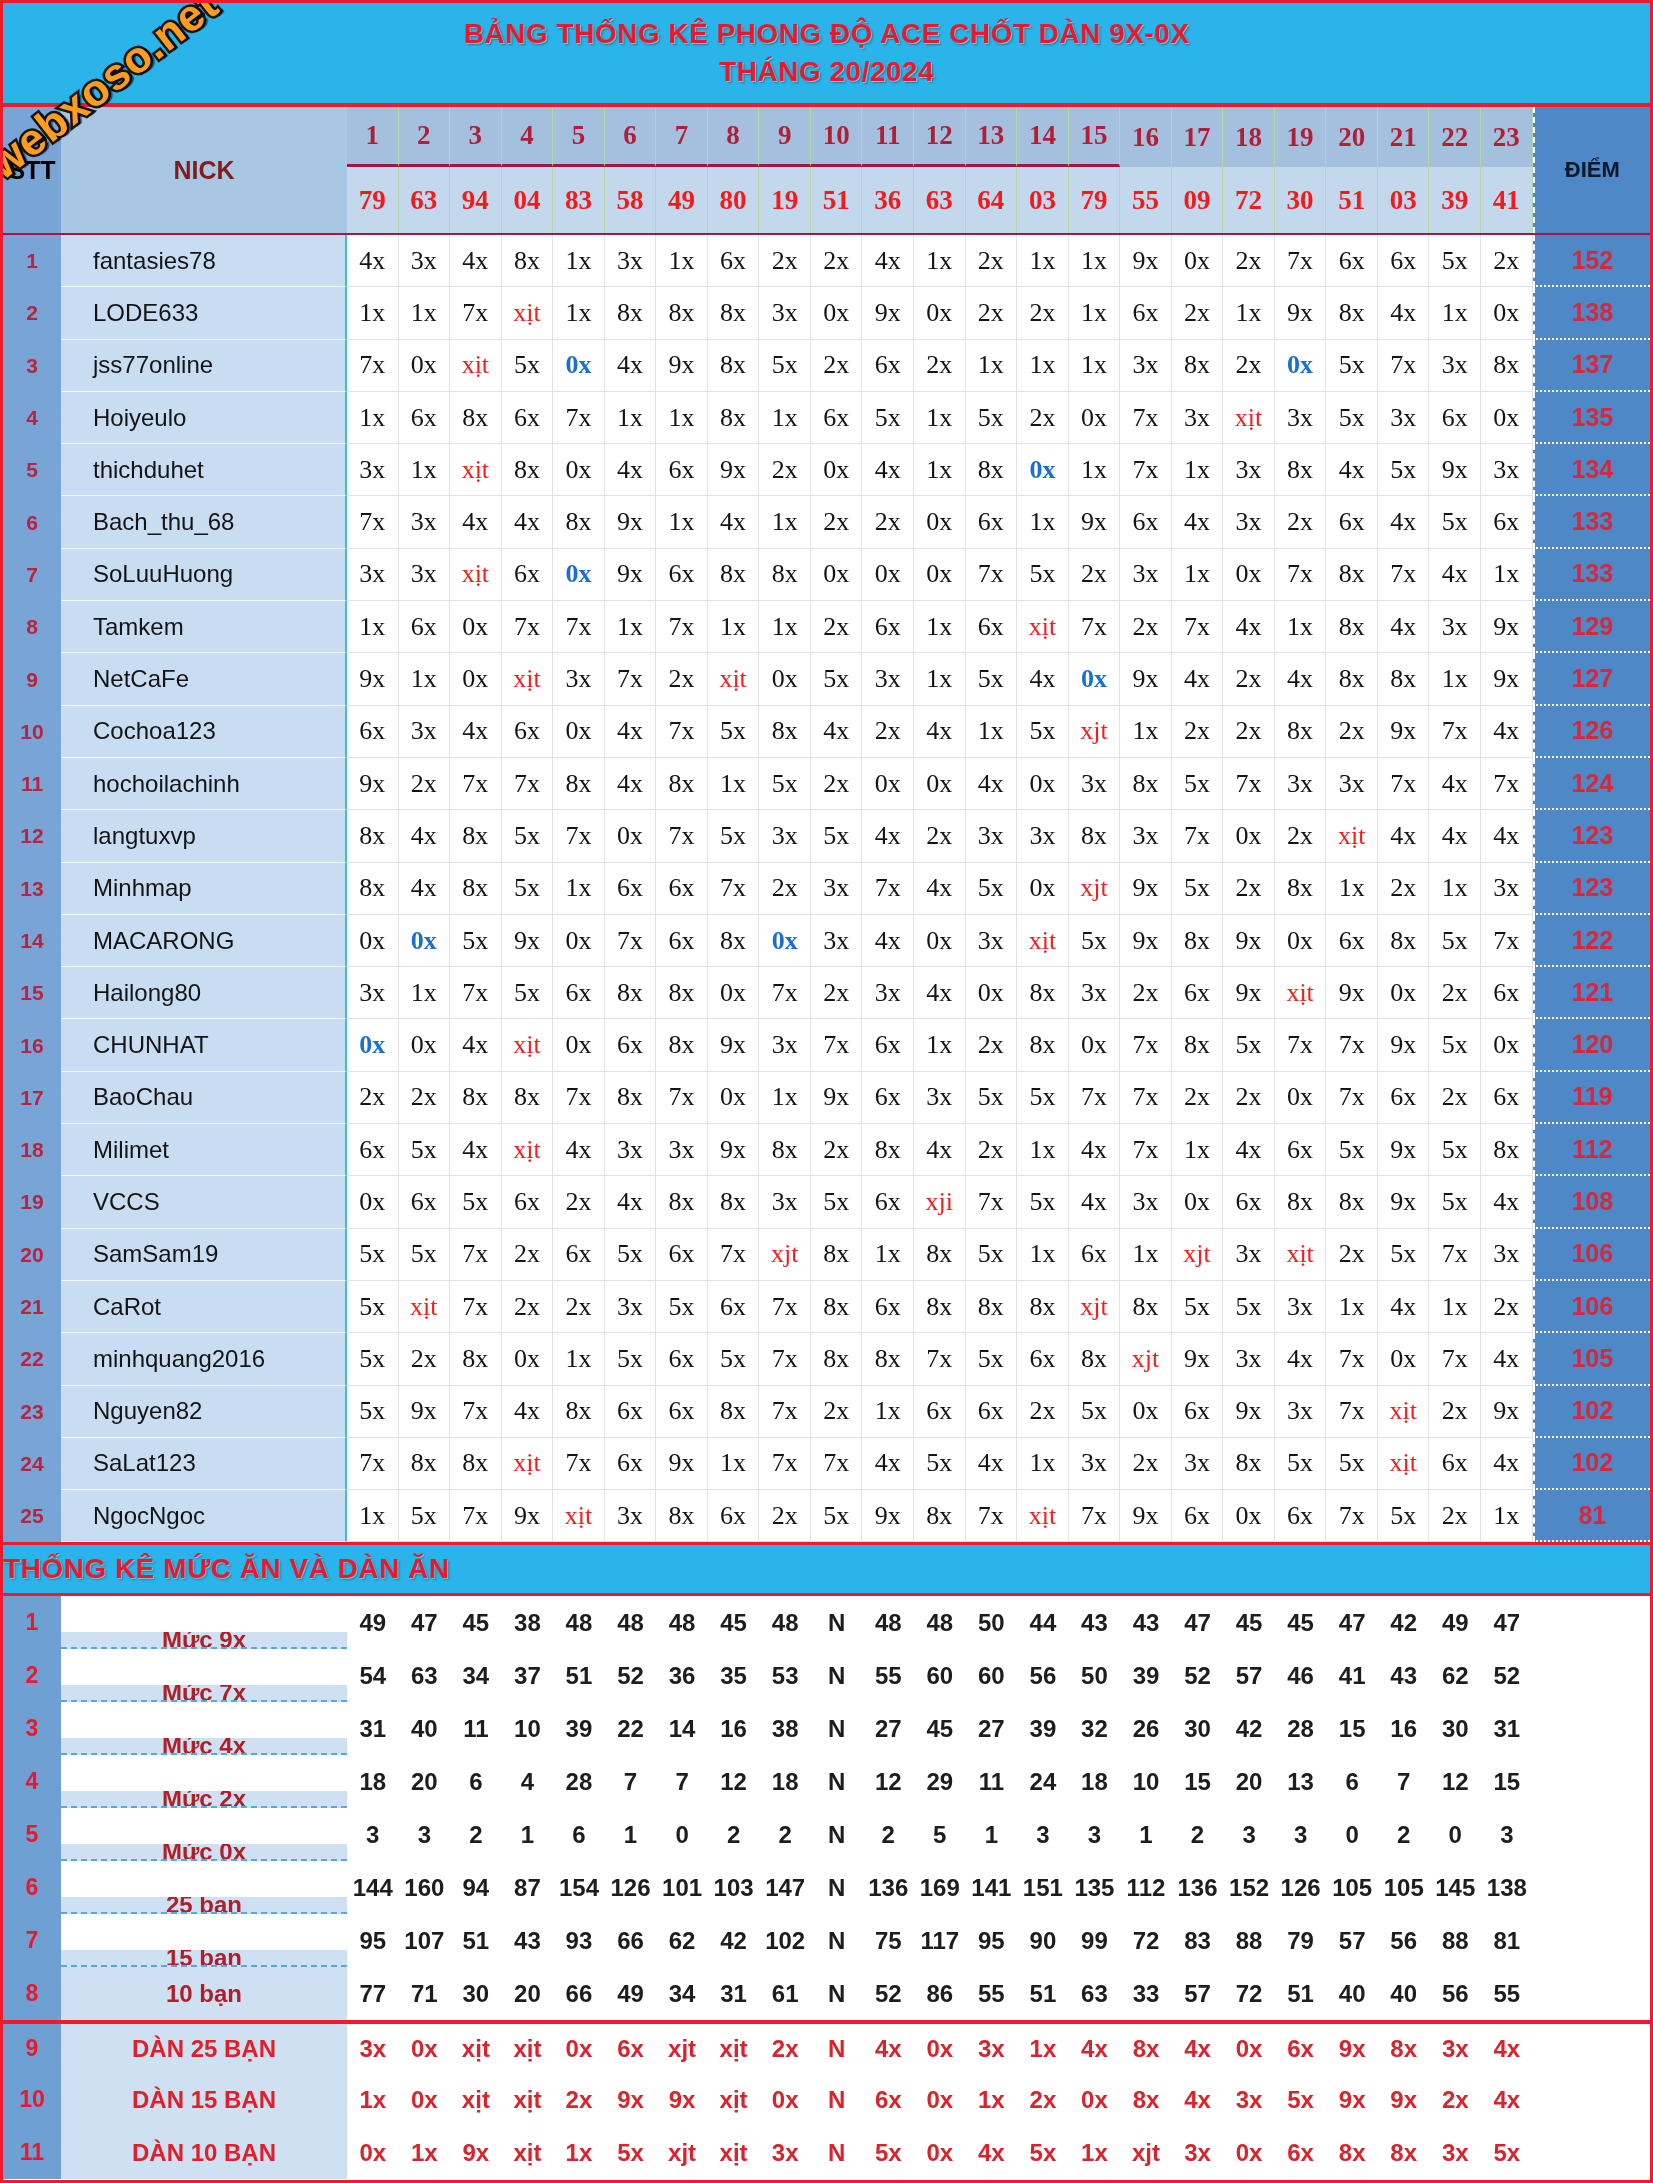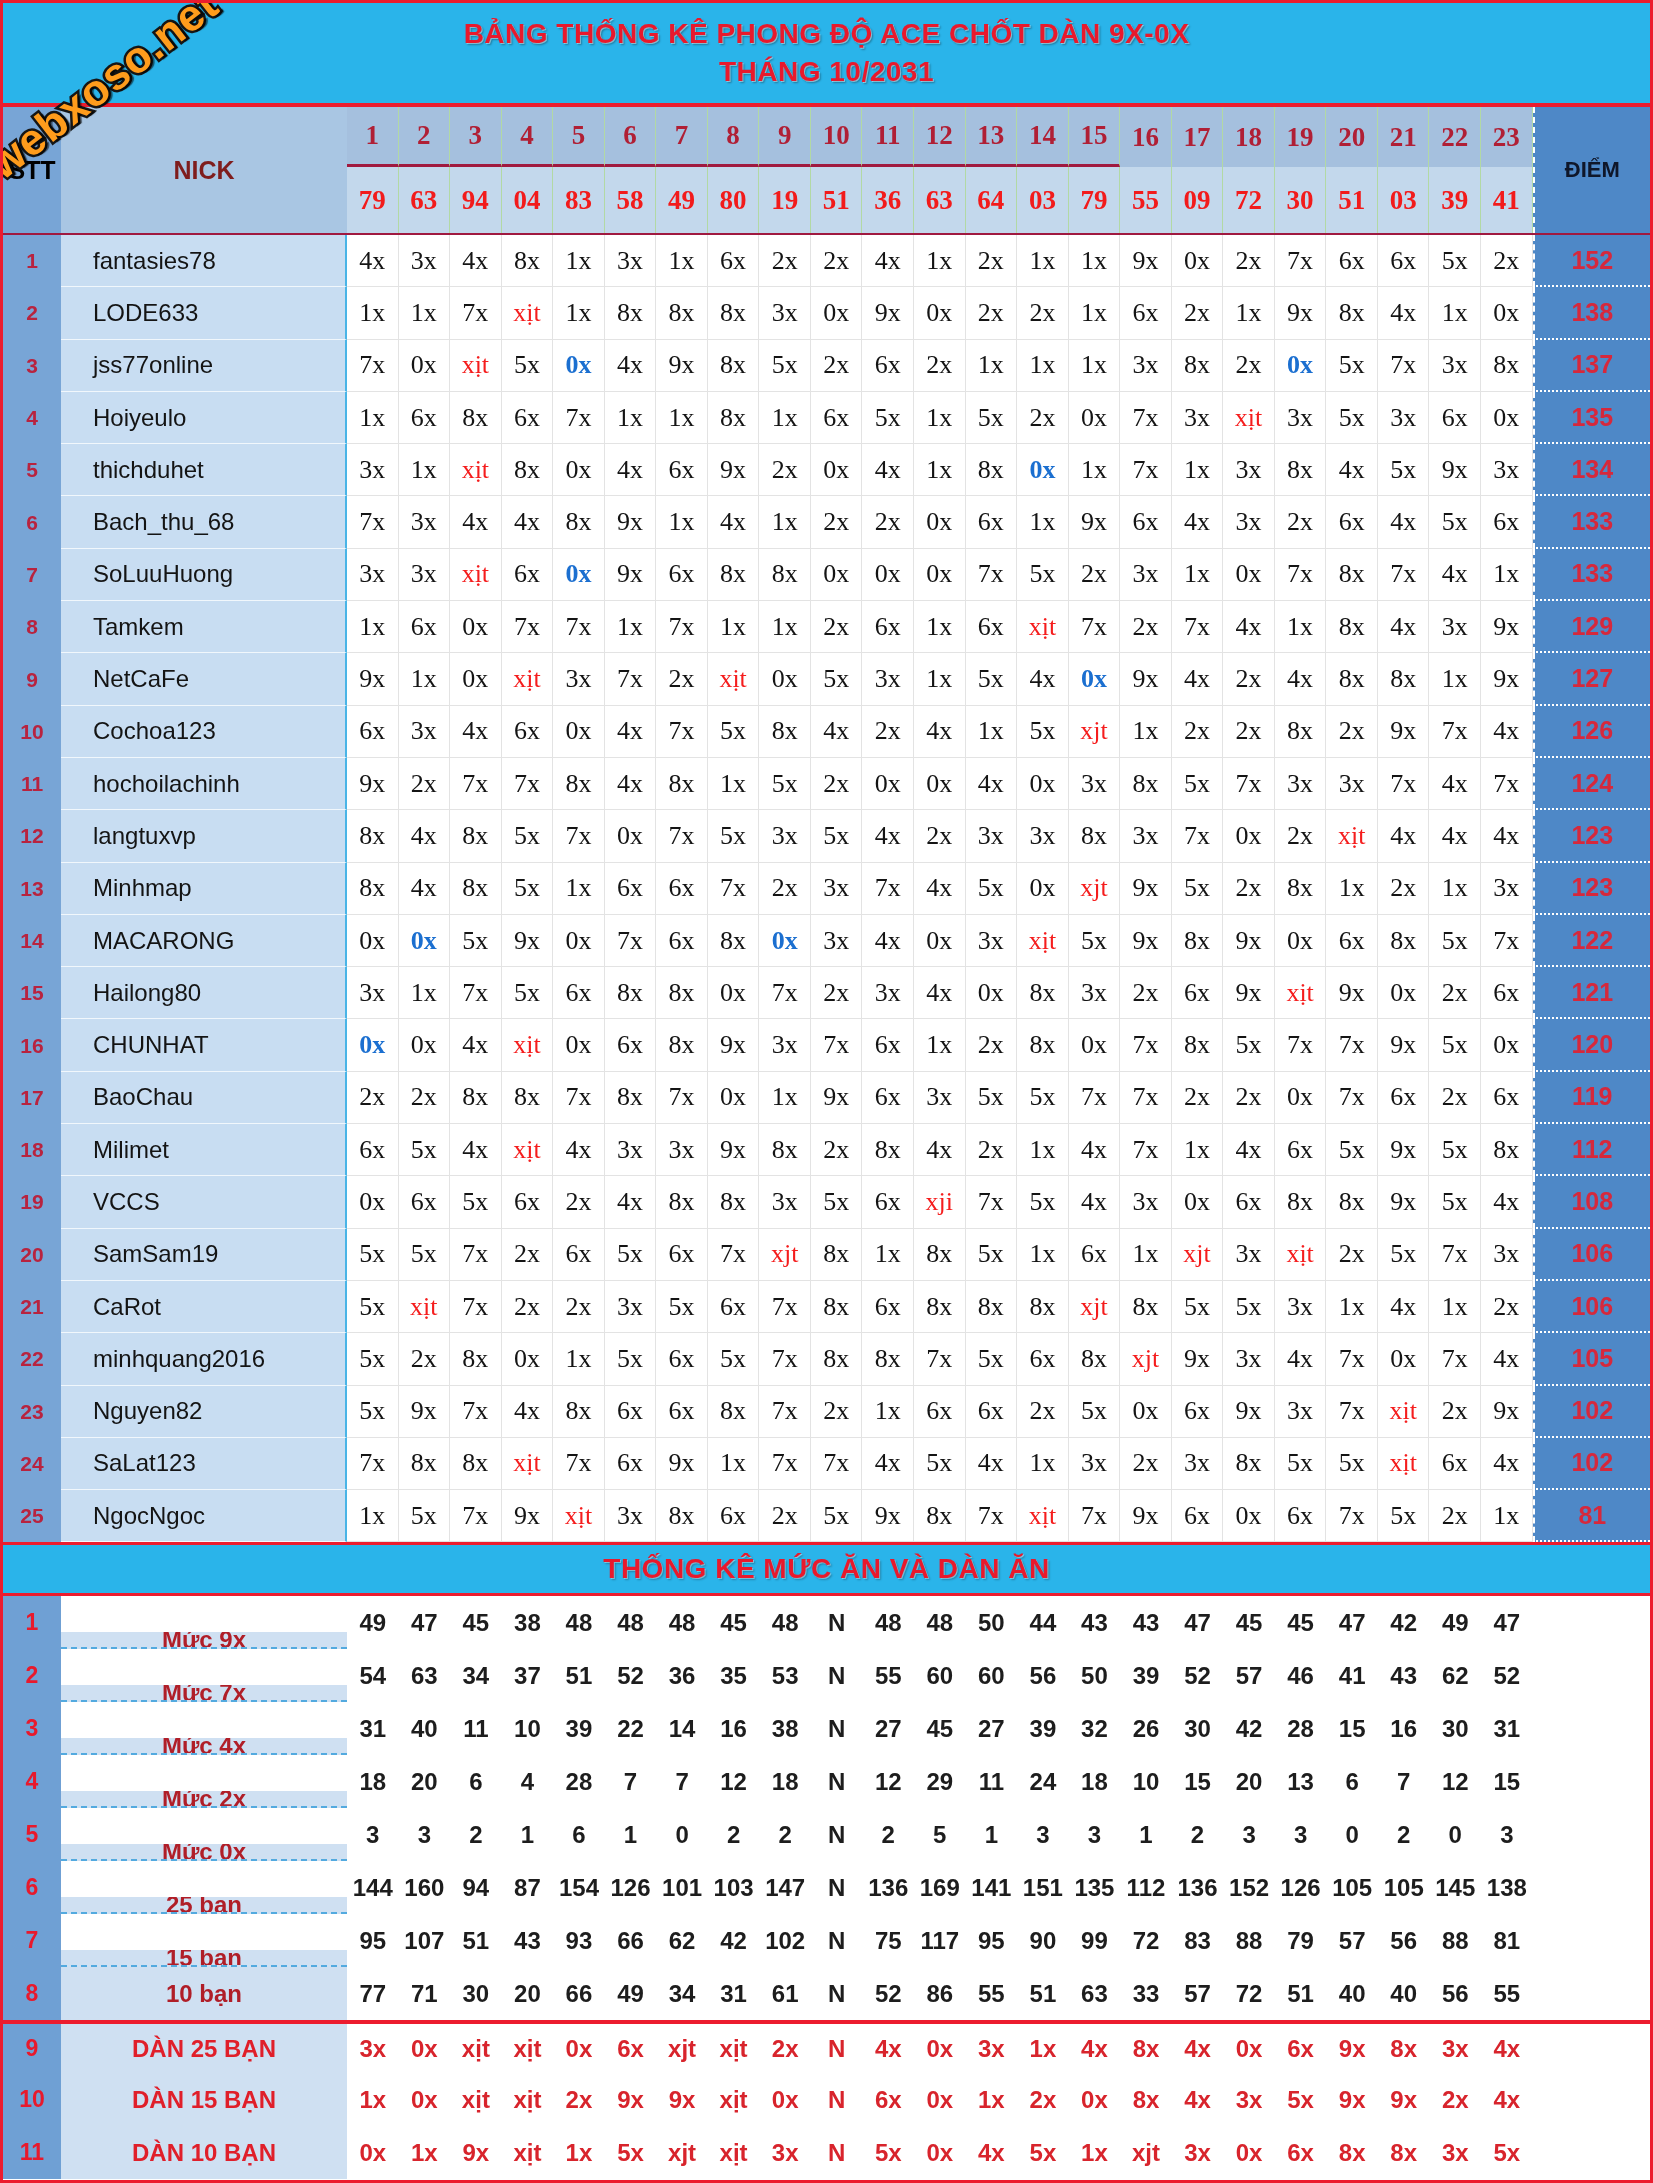--- a/index.html
+++ b/index.html
@@ -56,21 +56,21 @@
   .day{background:#fff;font-family:"Liberation Serif",serif;font-size:26px;color:#141414;
        border-right:1px solid #e3e3e3;border-bottom:1px solid #e3e3e3;}
   .day.red{color:#f51d1d;}
   .day.blue{color:#1b6fd0;font-weight:bold;}
   .diem{background:#4e88c7;color:#d6283c;font-weight:bold;font-size:25px;
         border-left:2px dashed #fff;border-bottom:2px dotted #fff;}
   
   .band2{
     height:54px;background:#2ab4ea;
     border-top:3px solid #ec1c2e;border-bottom:3px solid #ec1c2e;
-    display:flex;align-items:center;justify-content:center;
+    display:flex;align-items:center;justify-content:flex-start;
   }
   .band2 span{color:#e8192c;font-weight:bold;font-size:28px;letter-spacing:.5px;
     text-shadow:1px 1px 0 rgba(255,255,255,.4),2px 2px 2px rgba(0,0,0,.25);}
   .srow{height:53px;}
   .srow.sep-top{border-top:4px solid #ec1c2e;}
   .sstt{background:#6fa0d4;color:#e8192c;font-weight:bold;font-size:23px;}
   .slabel{background:#cfe0f2;color:#b01e28;font-weight:bold;font-size:24px;}
   .slabel.dash{border-bottom:2px dashed #53aadf;margin-top:36px;}
   .sval{background:#fff;color:#1d1d1d;font-weight:bold;font-size:24px;}
   .sempty{background:#fff;}
@@ -79,21 +79,21 @@
 </style>
 </head>
 <body>
 
 <div class="sheet">
 
   <div class="logo">webxoso.net</div>
 
   <div class="title-band">
     <div class="title-line">BẢNG THỐNG KÊ PHONG ĐỘ ACE CHỐT DÀN 9X-0X</div>
-    <div class="title-line">THÁNG 10/2031</div>
+    <div class="title-line">THÁNG 20/2024</div>
   </div>
 
   <div class="cols header" id="hdr">
       <div class="cell hstt" style="grid-area: 1 / 1 / 3;">STT</div>
       <div class="cell hnick" style="grid-area: 1 / 2 / 3;">NICK</div>
       <div class="cell hnum uline" style="grid-area: 1 / 3;">1</div>
       <div class="cell hnum uline" style="grid-area: 1 / 4;">2</div>
       <div class="cell hnum uline" style="grid-area: 1 / 5;">3</div>
       <div class="cell hnum uline" style="grid-area: 1 / 6;">4</div>
       <div class="cell hnum uline" style="grid-area: 1 / 7;">5</div>

